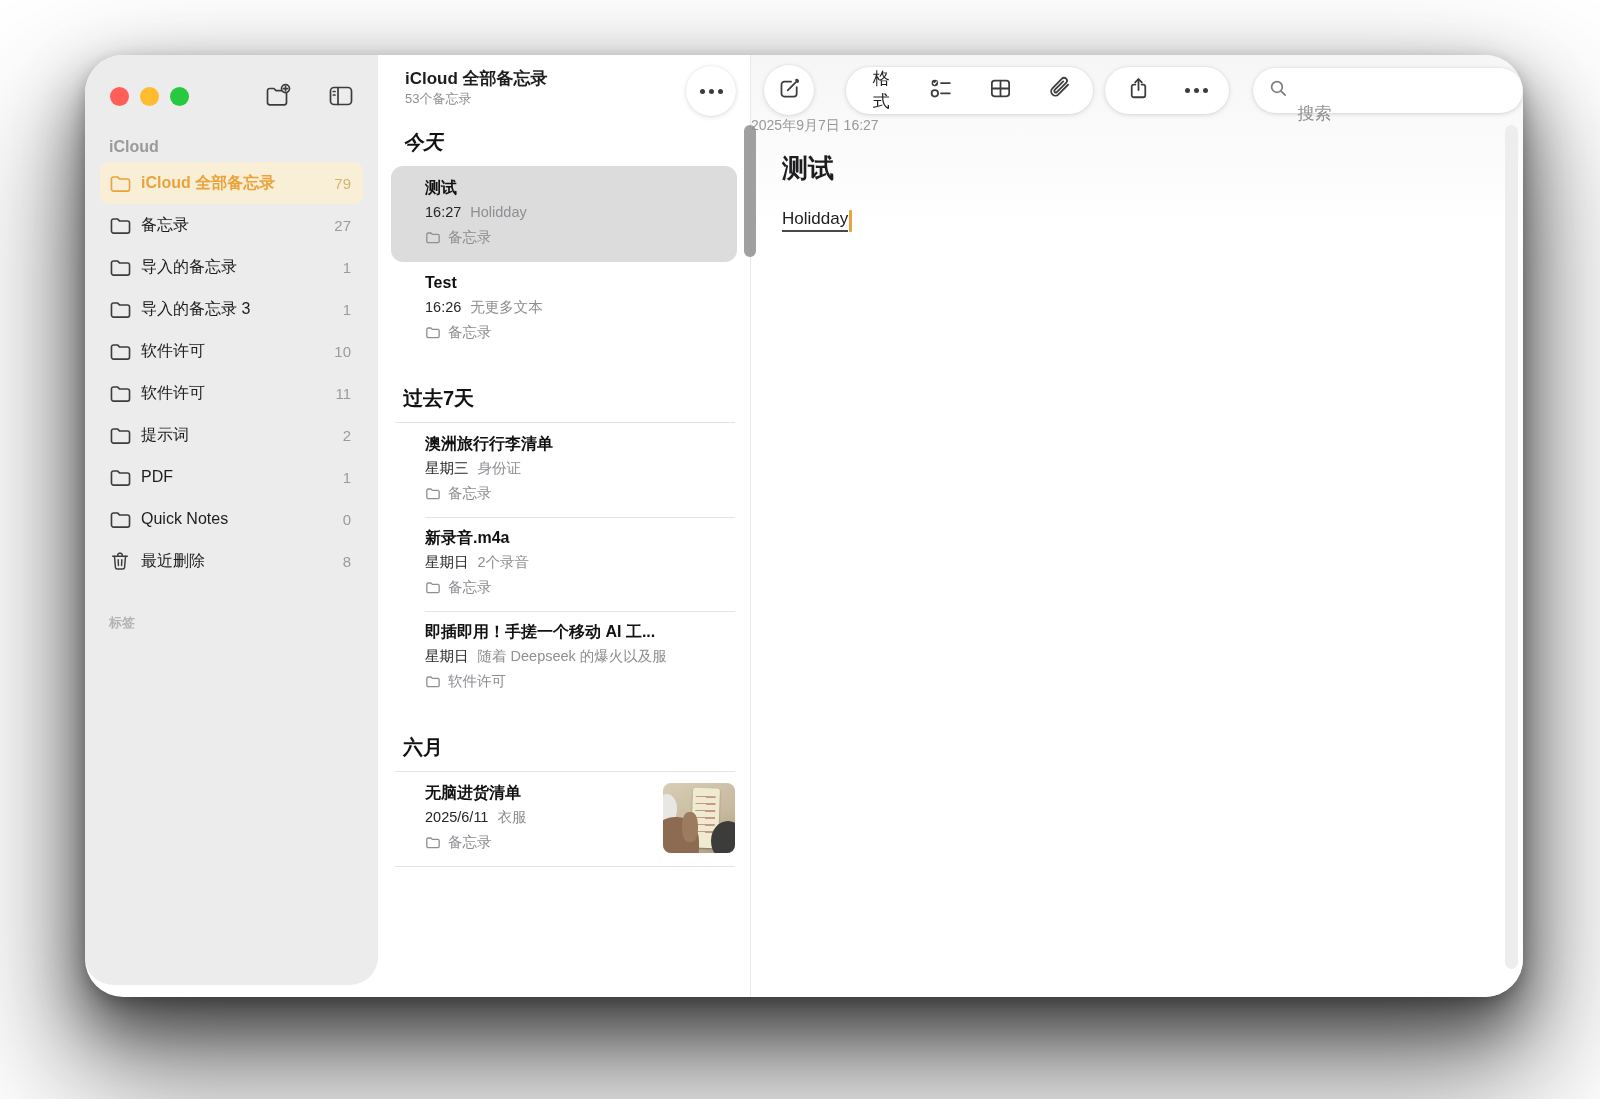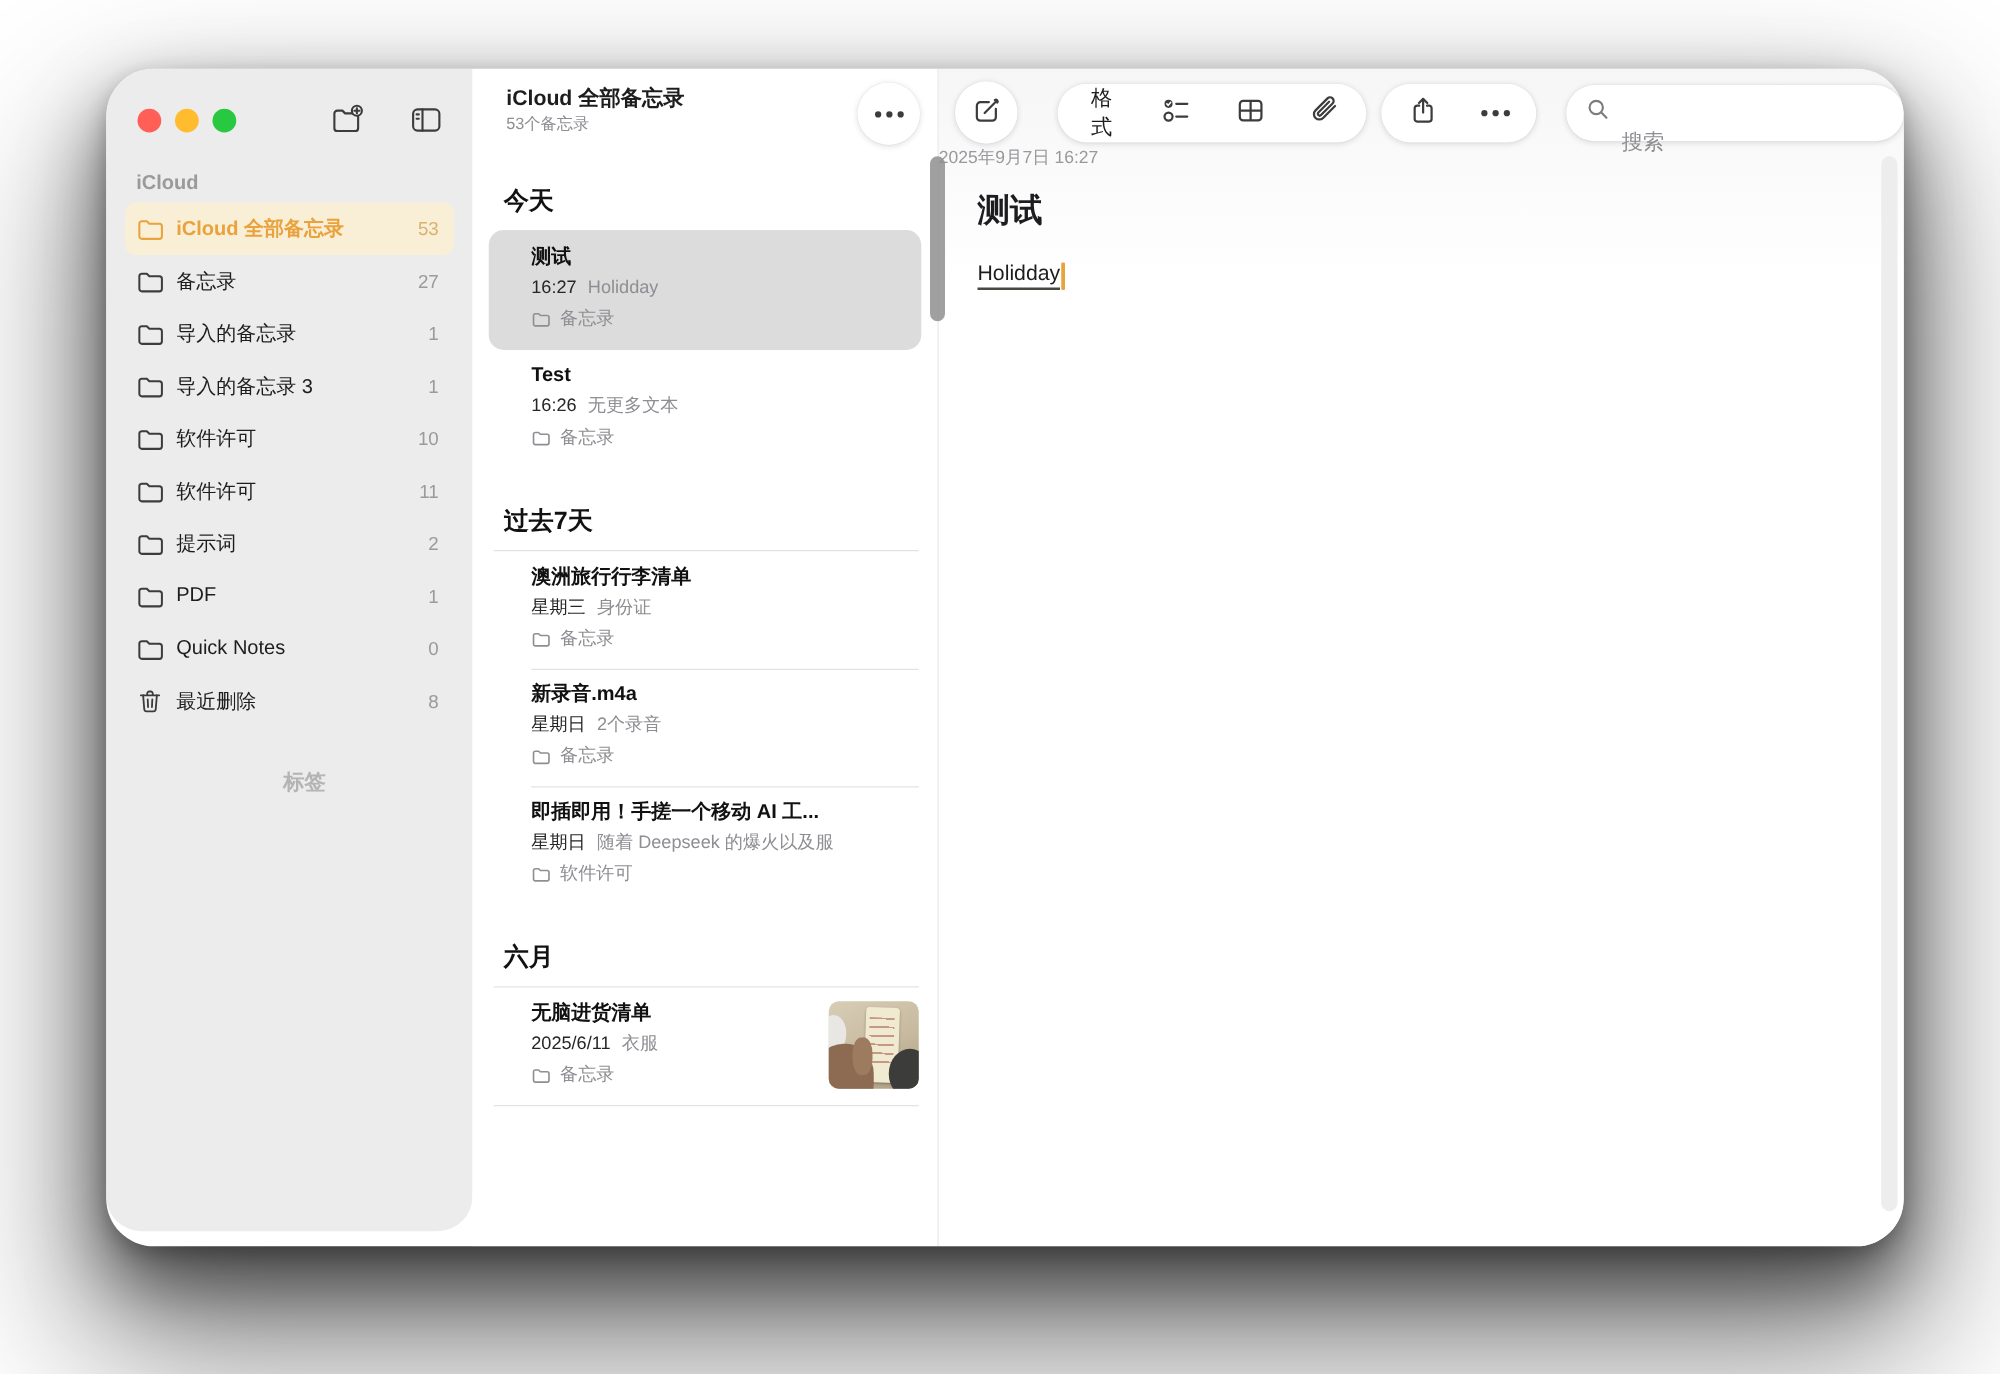--- a/index.html
+++ b/index.html
@@ -36,42 +36,42 @@
   .sb-items { padding:0 15px; }
   .srow { display:flex; align-items:center; height:42px; padding:0 12px 0 9px;
           border-radius:9px; cursor:default; }
   .srow .srow-icon { width:24px; height:22px; flex:none; display:flex; align-items:center; }
   .srow-label { margin-left:8px; font-size:16px; color:#1d1d1f; white-space:nowrap;
                 overflow:hidden; text-overflow:ellipsis; }
   .srow-count { margin-left:auto; font-size:15px; color:#9b9b9f; padding-left:8px; }
   .srow.selected { background:#f9efd6; }
   .srow.selected .srow-label { color:#e9a23c; font-weight:600; }
   .srow.selected .srow-count { color:#d9b26c; }
-  .sb-tags-label { margin:32px 0 0 24px; font-size:17px; font-weight:700; color:#b4b4b4;text-align:center; }
+  .sb-tags-label { margin:32px 0 0 24px; font-size:13px; font-weight:700; color:#b4b4b4; }
 
   
   .noteslist {
     position:relative; width:372px; flex:none; background:#fff;
     display:flex; flex-direction:column;
   }
   .nl-header { display:flex; align-items:flex-start; padding:13px 14px 0 27px; height:62px; flex:none; }
   .nl-title { font-size:17px; font-weight:700; color:#1d1d1f; line-height:1.25; }
   .nl-subtitle { font-size:13px; color:#8e8e93; margin-top:1px; }
   .circle-btn {
     width:50px; height:50px; border-radius:50%; border:none; background:#fff; cursor:pointer;
     box-shadow:0 1px 5px rgba(0,0,0,.14), 0 0 0 0.5px rgba(0,0,0,.04);
     display:flex; align-items:center; justify-content:center; flex:none;
   }
   .nl-header .circle-btn { margin-left:auto; margin-top:-2px; }
   .dots3 { display:flex; gap:4px; }
   .dots3 i { width:5px; height:5px; border-radius:50%; background:#3c3c3e; }
 
   .nl-scroll { flex:1; overflow:hidden; padding-bottom:4px; position:relative; }
   .nl-sec-header { font-size:20px; font-weight:700; color:#111; margin:29px 15px 10px 25px; }
-  .nl-sec-header.first { margin-top:30px; }
+  .nl-sec-header.first { margin-top:12px;font-style:italic; }
   .nl-sec-divider { height:1px; background:#e3e3e3; margin:0 15px 0 17px; }
 
   .nrow { position:relative; padding:9px 15px 11px 47px; }
   .nrow.separated::before { content:""; position:absolute; top:0; left:47px; right:15px;
                             height:1px; background:#e3e3e3; }
   .nrow.selected { background:#dcdcdc; border-radius:12px; margin:4px 13px 0 13px;
                    padding:10px 14px 12px 34px; }
   .nrow-flex { display:flex; }
   .nrow-text { min-width:0; flex:1; }
   .nrow-title { font-size:16px; font-weight:700; color:#111; line-height:24px;
@@ -170,21 +170,21 @@
     <div class="sb-section-label">iCloud</div>
     <div class="sb-items" id="sidebar-items">
   <div class="srow selected">
     <span class="srow-icon folder-ic" style="color: rgb(233, 162, 60);">
       <svg width="23" height="19" viewBox="0 0 24 20" fill="none" stroke="currentColor" stroke-width="1.7" stroke-linejoin="round">
         <path d="M2.5 4.8v11a2.2 2.2 0 0 0 2.2 2.2h14.6a2.2 2.2 0 0 0 2.2-2.2V7.4a2.2 2.2 0 0 0-2.2-2.2h-8.4L8.8 3.1H4.7a2.2 2.2 0 0 0-2.2 1.7z"></path>
       </svg>
     </span>
 
     <span class="srow-label">iCloud 全部备忘录</span>
-    <span class="srow-count">53</span>
+    <span class="srow-count">79</span>
   </div>
 
   <div class="srow">
     <span class="srow-icon folder-ic" style="color: rgb(60, 60, 62);">
       <svg width="23" height="19" viewBox="0 0 24 20" fill="none" stroke="currentColor" stroke-width="1.7" stroke-linejoin="round">
         <path d="M2.5 4.8v11a2.2 2.2 0 0 0 2.2 2.2h14.6a2.2 2.2 0 0 0 2.2-2.2V7.4a2.2 2.2 0 0 0-2.2-2.2h-8.4L8.8 3.1H4.7a2.2 2.2 0 0 0-2.2 1.7z"></path>
       </svg>
     </span>
 
     <span class="srow-label">备忘录</span>

